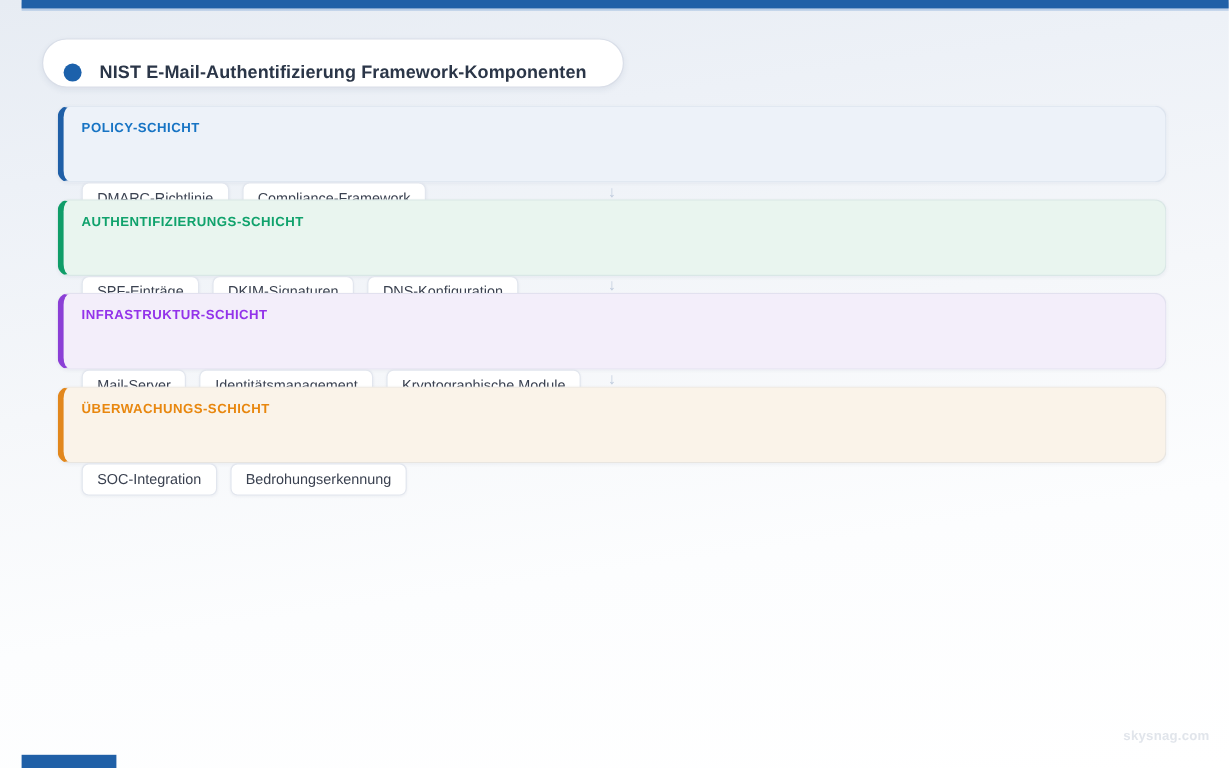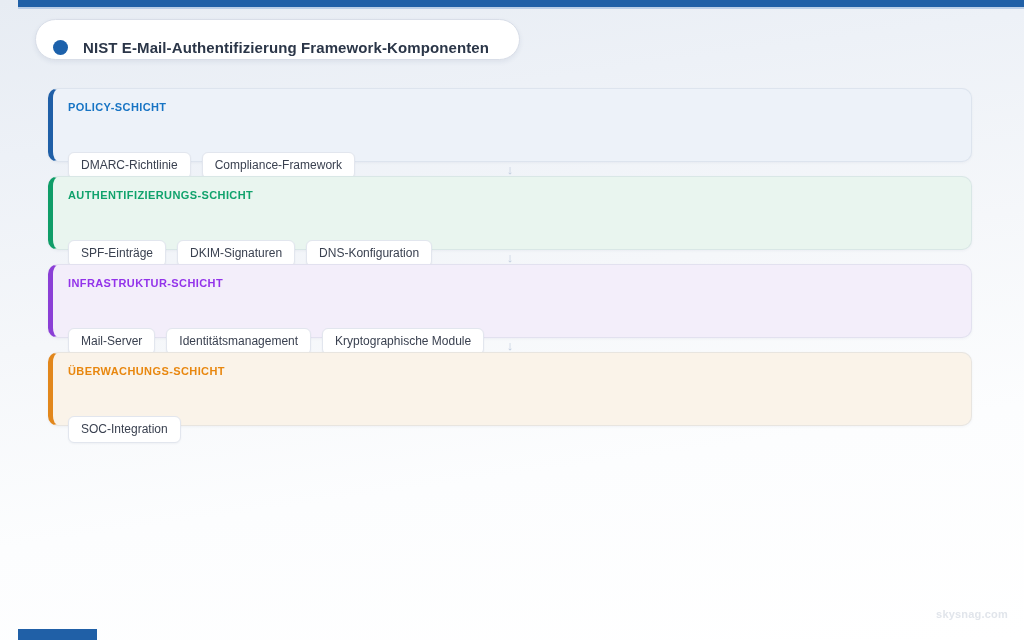--- a/index.html
+++ b/index.html
@@ -10,36 +10,36 @@
     background:linear-gradient(172deg,#e7ecf3 0%,#edf1f7 20%,#f5f7fa 45%,#fcfdfe 70%,#ffffff 100%);
   }
   .top-bar {
     position:absolute; top:0; left:18px; right:0; height:7px;
     box-shadow:0 2px 0 rgba(130,168,214,0.45);
   }
   .bottom-bar {
     position:absolute; bottom:0; left:18px; width:79px; height:11px;
   }
   .title-pill {
-    position:absolute; top:19px; left:35px; height:41px;
+    position:absolute; top:32px; left:35px; height:41px;
     display:flex; align-items:center; gap:15px;
     padding:16px 30px 0 17px;
     background:#ffffff;
     border:1px solid #d9dee8;
     border-radius:22px;
     box-shadow:0 2px 5px rgba(40,60,100,0.08);
   }
   .title-dot { width:15px; height:15px; border-radius:50%; flex:0 0 auto; }
   .title-text { font-size:15px; font-weight:700; color:#2b3648; letter-spacing:0.1px; white-space:nowrap; }
   .layers {
     position:absolute; top:88px; left:48px; width:924px;
     display:flex; flex-direction:column;
   }
   .layer-card {
-    height:74px;
+    height:64px;
     background:var(--bg);
     border:1px solid rgba(110,130,160,0.12);
     border-left:5px solid var(--accent);
     border-radius:10px;
     padding:12px 20px 12px 15px;
     box-shadow:0 1px 3px rgba(30,50,90,0.05);
   }
   .layer-heading {
     font-size:11px; font-weight:700; letter-spacing:0.4px;
     color:var(--heading-color);
@@ -111,20 +111,21 @@
   </div>
 
   <div class="arrow-gap">
     <span class="arrow-glyph" style="color: rgb(191, 203, 221);">↓</span>
   </div>
 
   <div class="layer-card" style="--accent: #e2871c; --heading-color: #e8870f; --bg: #faf3e9;">
     <div class="layer-heading">ÜBERWACHUNGS-SCHICHT</div>
     <div class="chip-row">
       <span class="chip">SOC-Integration</span>
+      <span class="chip">Bedrohungserkennung</span>
     </div>
   </div>
 
 </div>
 
 <div class="bottom-bar" style="background: rgb(32, 96, 167);"></div>
 
 <div class="watermark">skysnag.com</div>
 
 </body></html>

